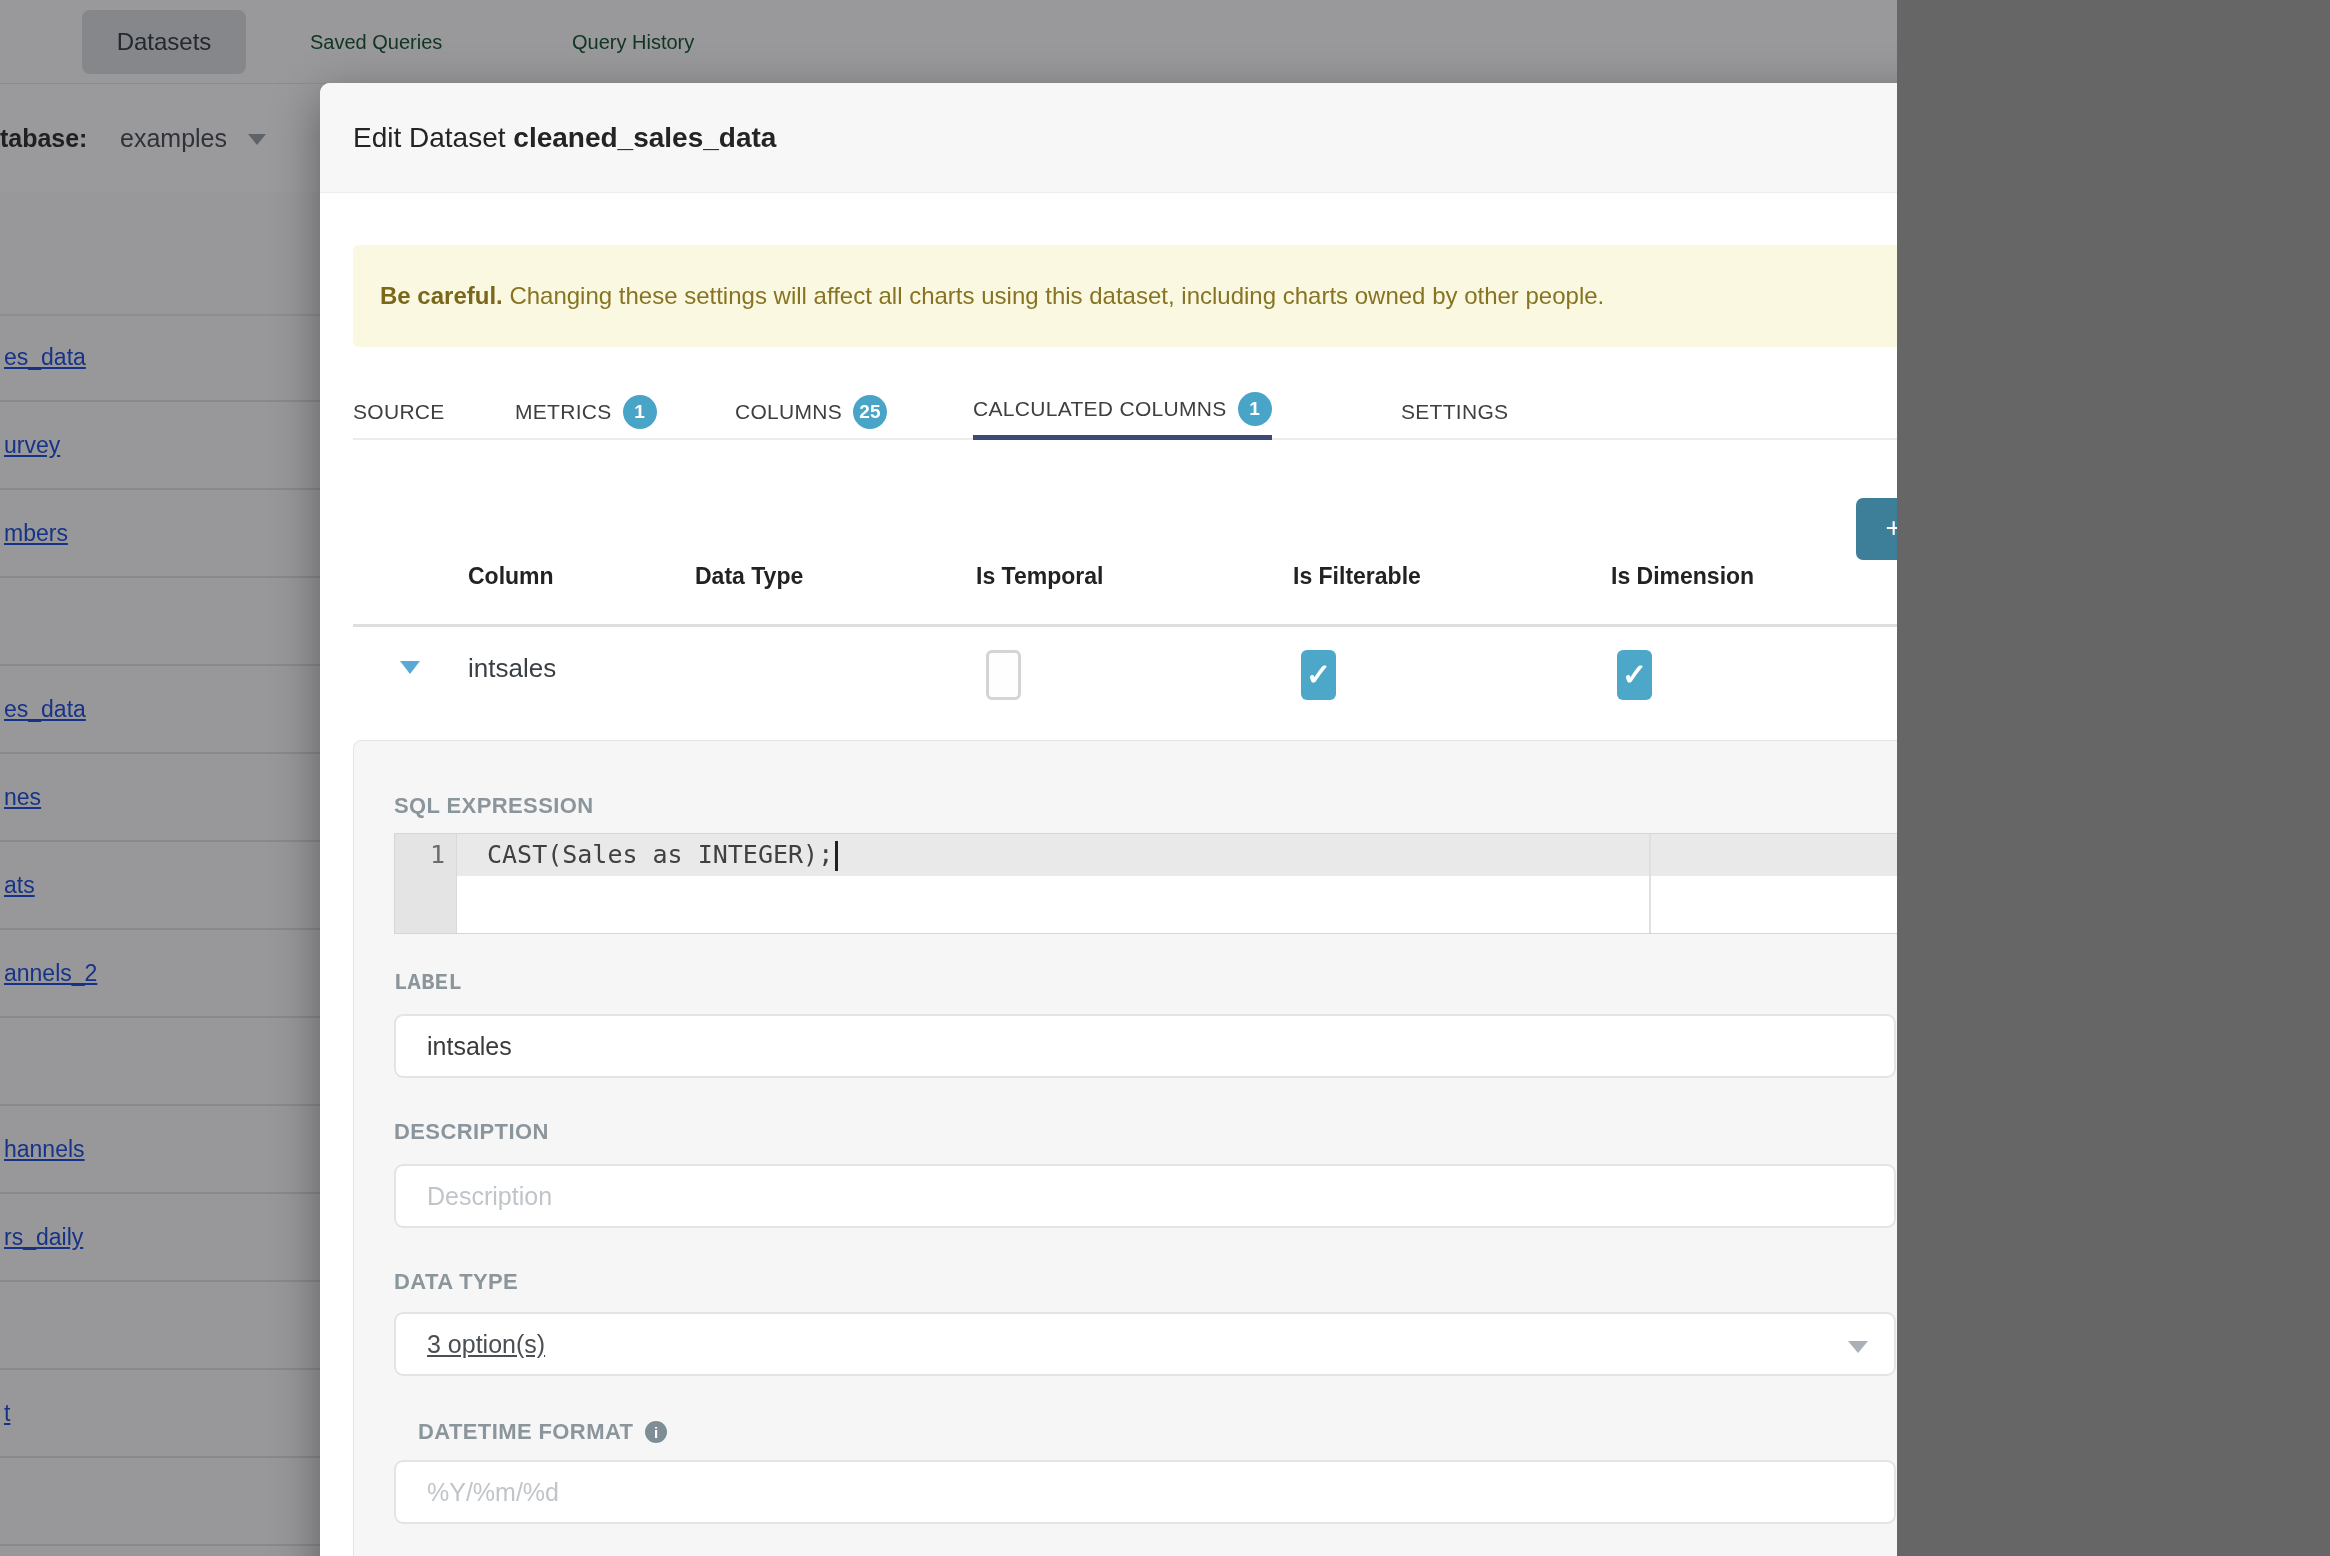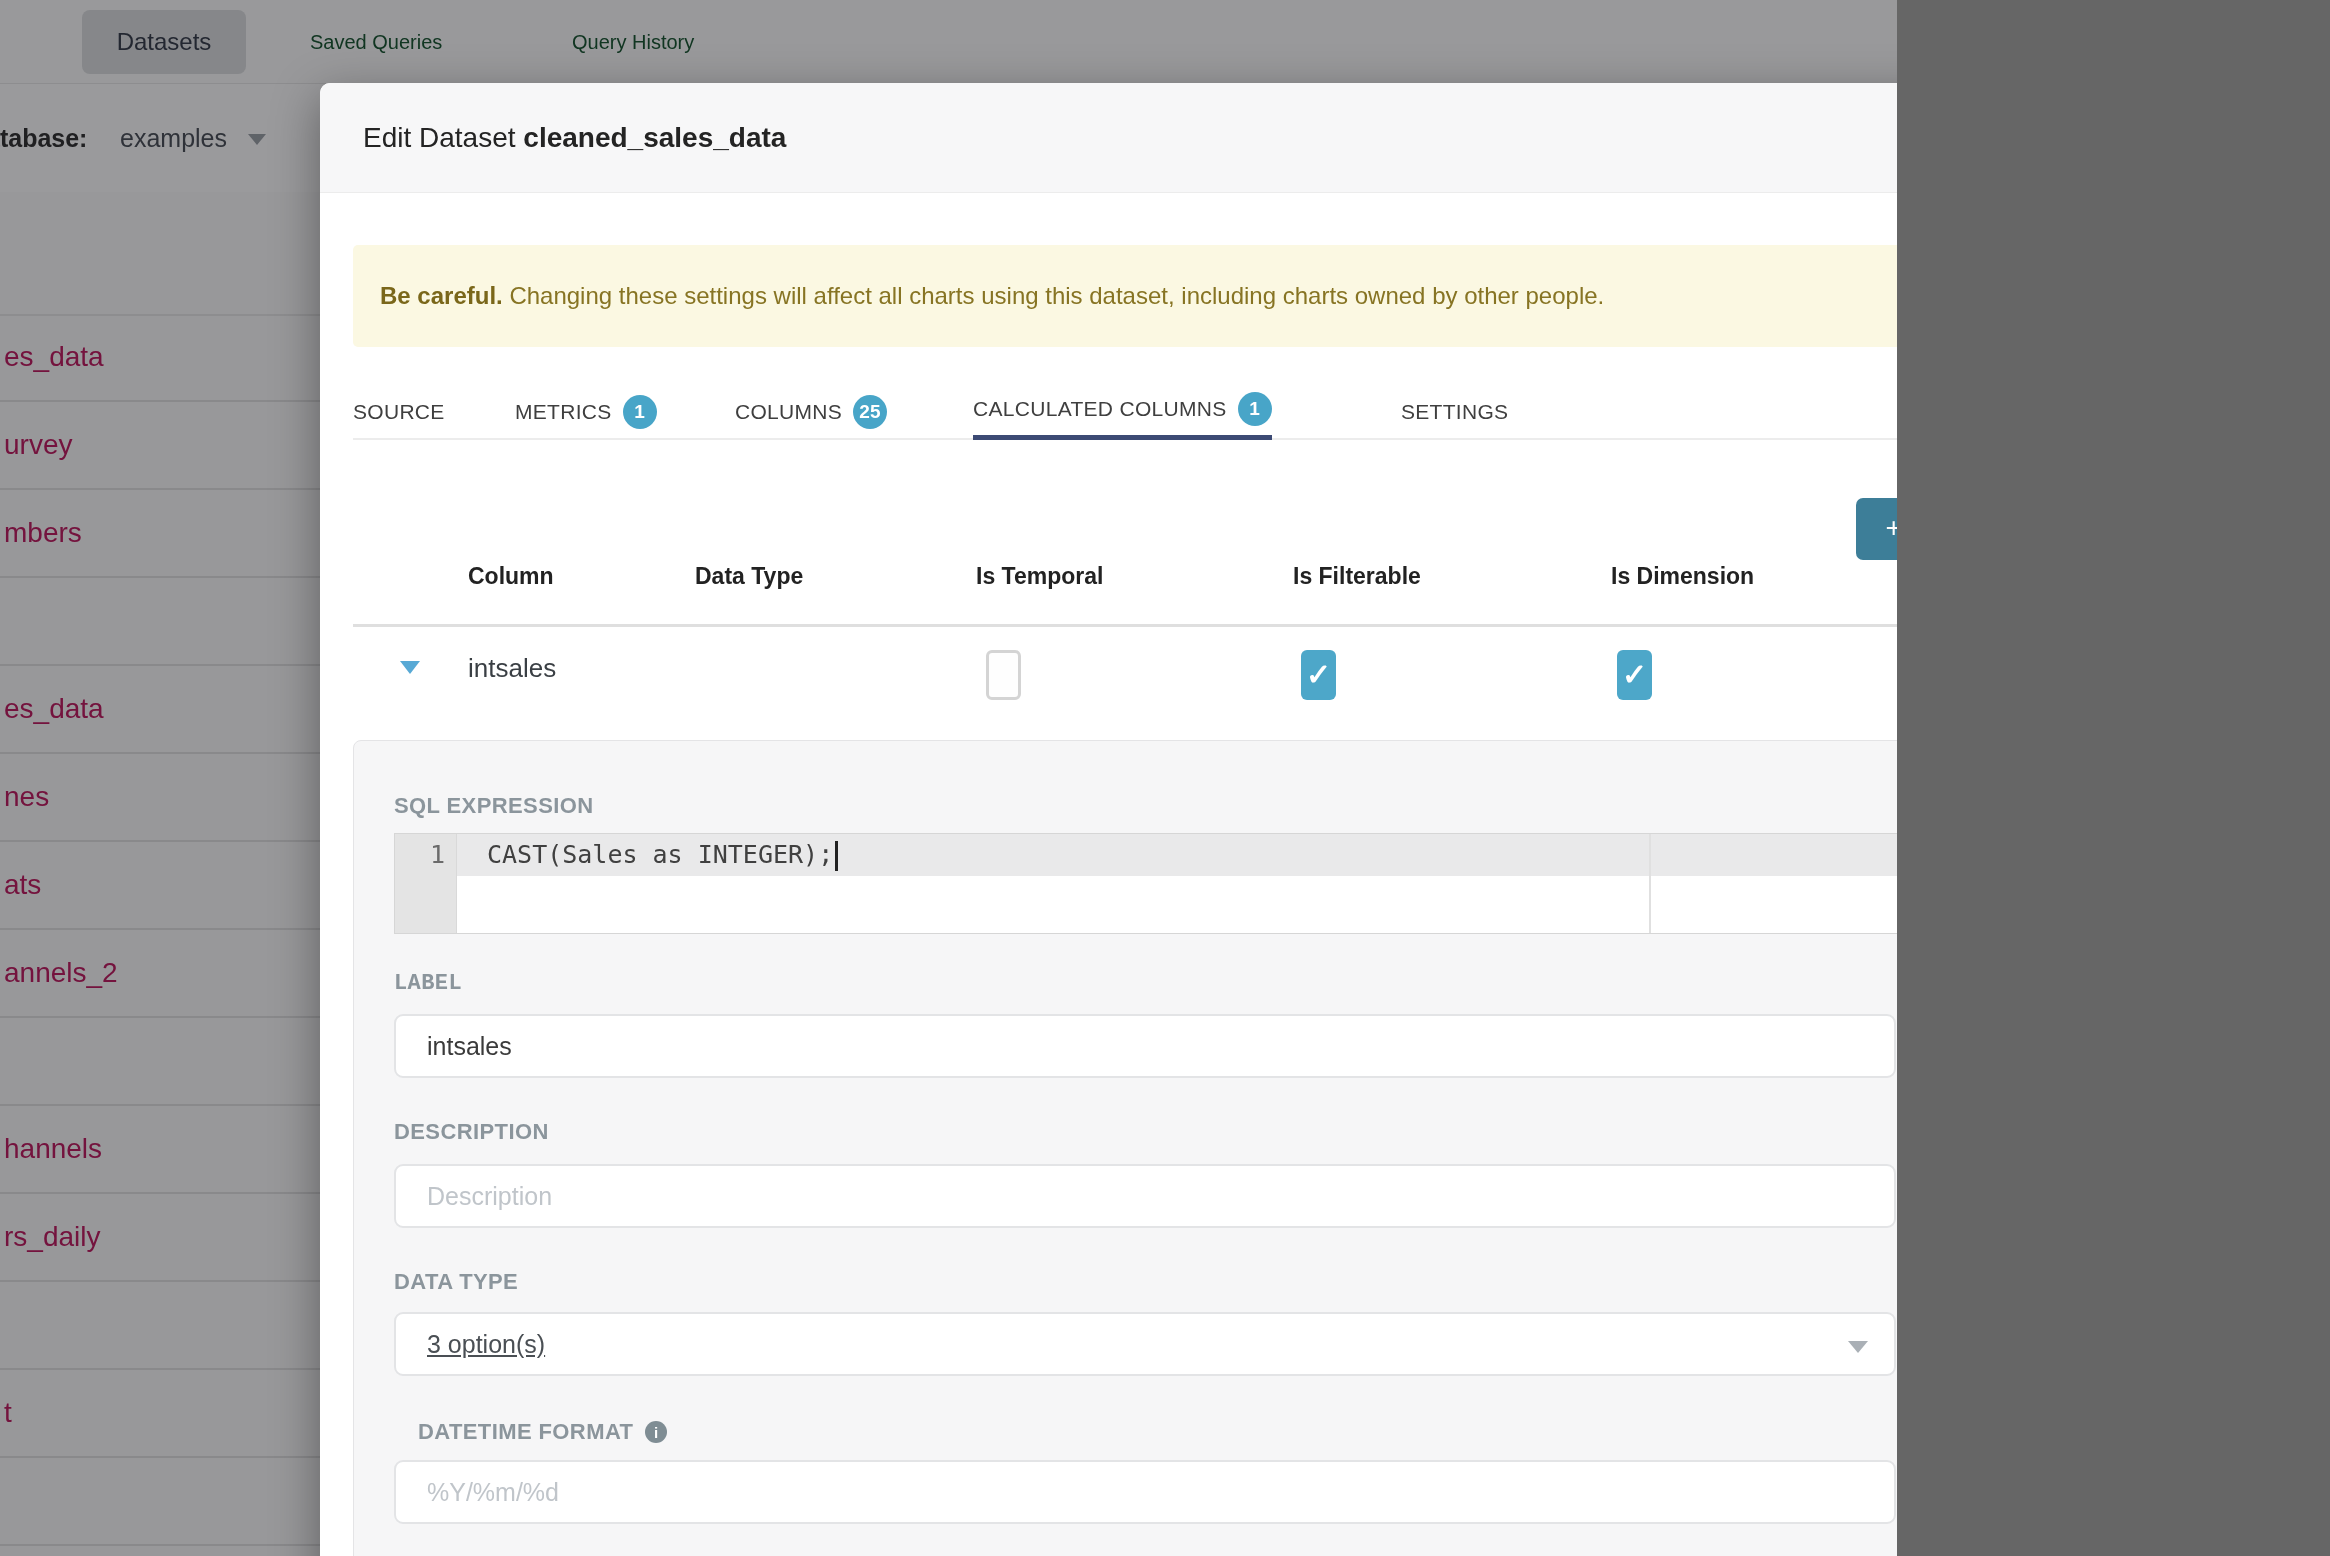--- a/index.html
+++ b/index.html
@@ -13,30 +13,30 @@
   .bg-pill { position:absolute; left:82px; top:10px; width:164px; height:64px; background:#dcdee0; border-radius:8px; text-align:center; line-height:64px; font-size:24px; color:#333a47; }
   .bg-bulk { position:absolute; left:2194px; top:10px; width:240px; height:58px; background:#dfe9ee; border-radius:6px; line-height:58px; padding-left:28px; font-size:23px; font-weight:700; color:#0f6c83; letter-spacing:.5px; white-space:nowrap; }
   .bg-filter { position:absolute; left:0; top:84px; width:2330px; height:108px; background:#ffffff; }
   .bg-db-label { position:absolute; left:-14px; top:0; height:108px; line-height:108px; font-size:25px; font-weight:700; color:#2d2d2d; }
   .bg-db-value { position:absolute; left:120px; top:0; height:108px; line-height:108px; font-size:25px; color:#474d55; }
   .caret-sm { position:absolute; width:0; height:0; border-left:9px solid transparent; border-right:9px solid transparent; border-top:11px solid #9aa0a6; }
   .bg-table { position:absolute; left:0; top:192px; width:2330px; height:1364px; background:#fcfcfc; }
   .bg-actions { position:absolute; left:2158px; top:50px; font-size:26px; font-weight:700; color:#404040; }
   .bg-colline { position:absolute; left:2128px; top:0; width:1px; height:1364px; background:#ededed; }
   .bg-row { position:absolute; left:0; width:2330px; height:88px; border-bottom:2px solid #e2e2e2; }
-  .bg-row span { position:absolute; left:4px; top:0; height:86px; line-height:86px; font-size:28px; color:#be185d; white-space:nowrap; }
+  .bg-row span { position:absolute; left:4px; top:0; height:86px; line-height:86px; font-size:23px; color:#1d4ed8; white-space:nowrap;text-decoration:underline; }
   .bg-toprule { position:absolute; left:0; top:122px; width:2330px; height:2px; background:#e9e9e9; }
 
   
   .overlay { position:absolute; inset:0; background:rgba(15,15,18,0.42); }
 
   
   .modal { position:absolute; left:320px; top:83px; width:1752px; height:1520px; background:#ffffff; border-radius:10px; box-shadow:0 14px 48px rgba(0,0,0,.38); overflow:hidden; }
   .m-header { position:absolute; left:0; top:0; width:100%; height:110px; background:#f7f7f8; border-bottom:1px solid #ececec; }
-  .m-title { position:absolute; left:33px; top:0; height:110px; line-height:110px; font-size:28px; color:#242424;margin-left:10px; }
+  .m-title { position:absolute; left:33px; top:0; height:110px; line-height:110px; font-size:28px; color:#242424; }
   .m-title b { font-weight:700; }
   .m-close { position:absolute; right:42px; top:33px; width:44px; height:44px; text-align:center; line-height:44px; font-size:34px; color:#a4a9b6; cursor:pointer; }
 
   .m-warning { position:absolute; left:33px; top:162px; width:1694px; height:102px; background:#fbf8e2; border-radius:5px; }
   .m-warning p { position:absolute; left:27px; top:0; height:102px; line-height:102px; font-size:24px; color:#877423; white-space:nowrap; }
   .m-warning b { font-weight:700; color:#7a671a; }
 
   .m-tabs { position:absolute; left:33px; top:300px; width:1694px; height:57px; border-bottom:2px solid #ececec; }
   .m-tab { position:absolute; top:0; height:57px; display:flex; align-items:center; font-size:21px; color:#3f3f3f; letter-spacing:.3px; cursor:pointer; white-space:nowrap; }
   .m-tab .badge { margin-left:11px; min-width:34px; height:34px; border-radius:17px; background:#48a5c8; color:#fff; font-size:19px; font-weight:700; display:flex; align-items:center; justify-content:center; padding:0 4px; }

